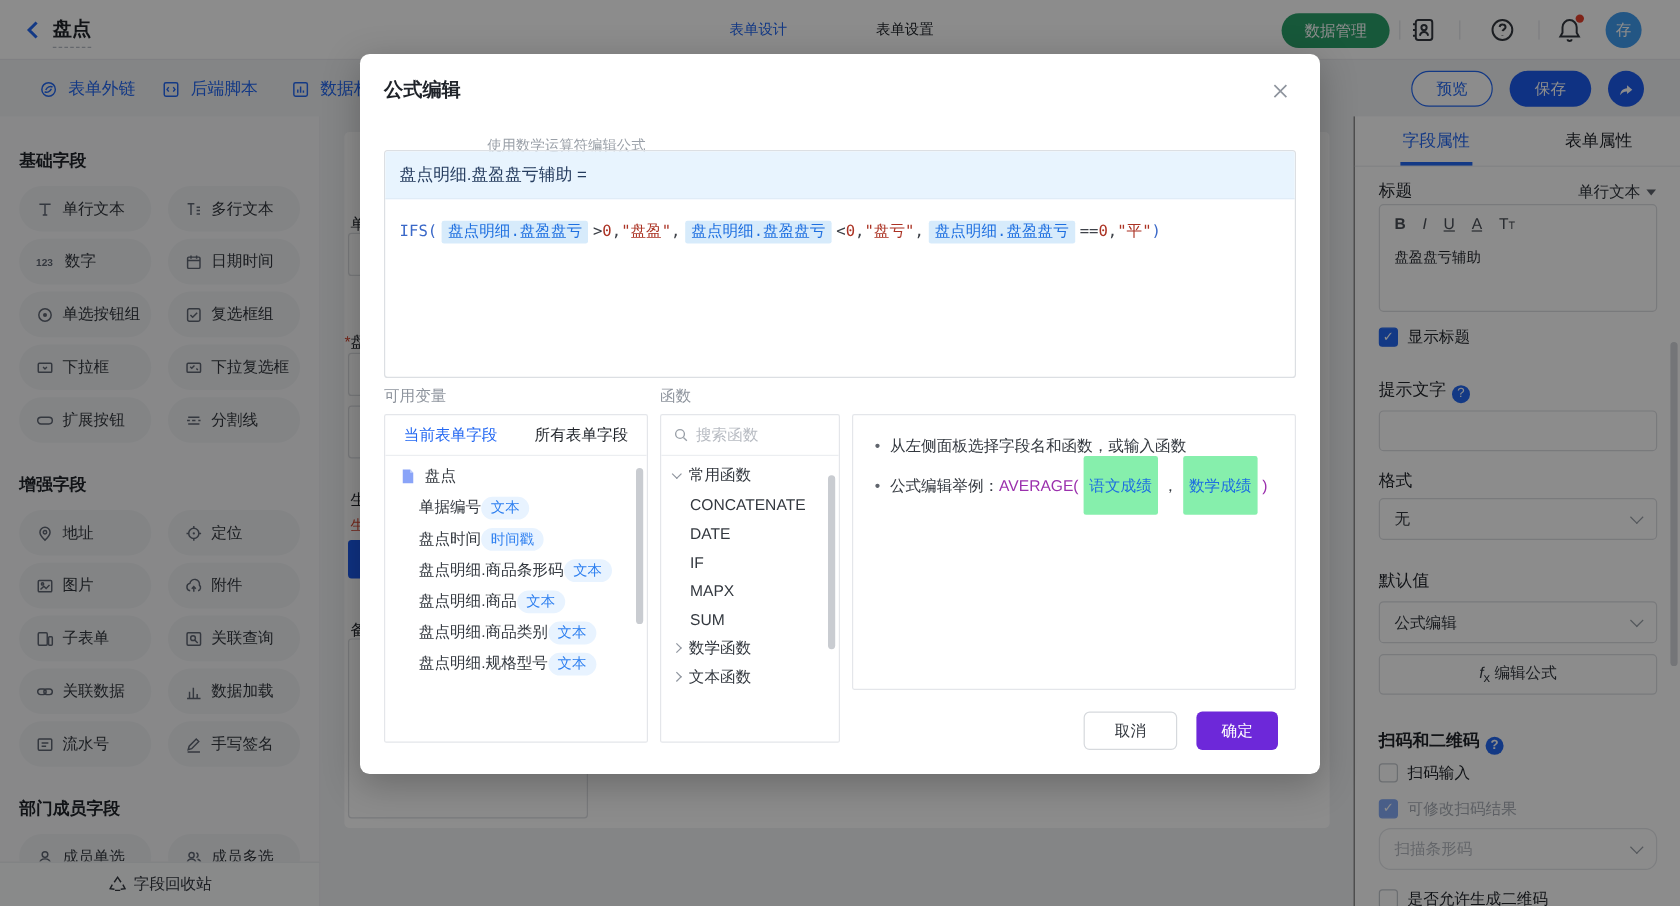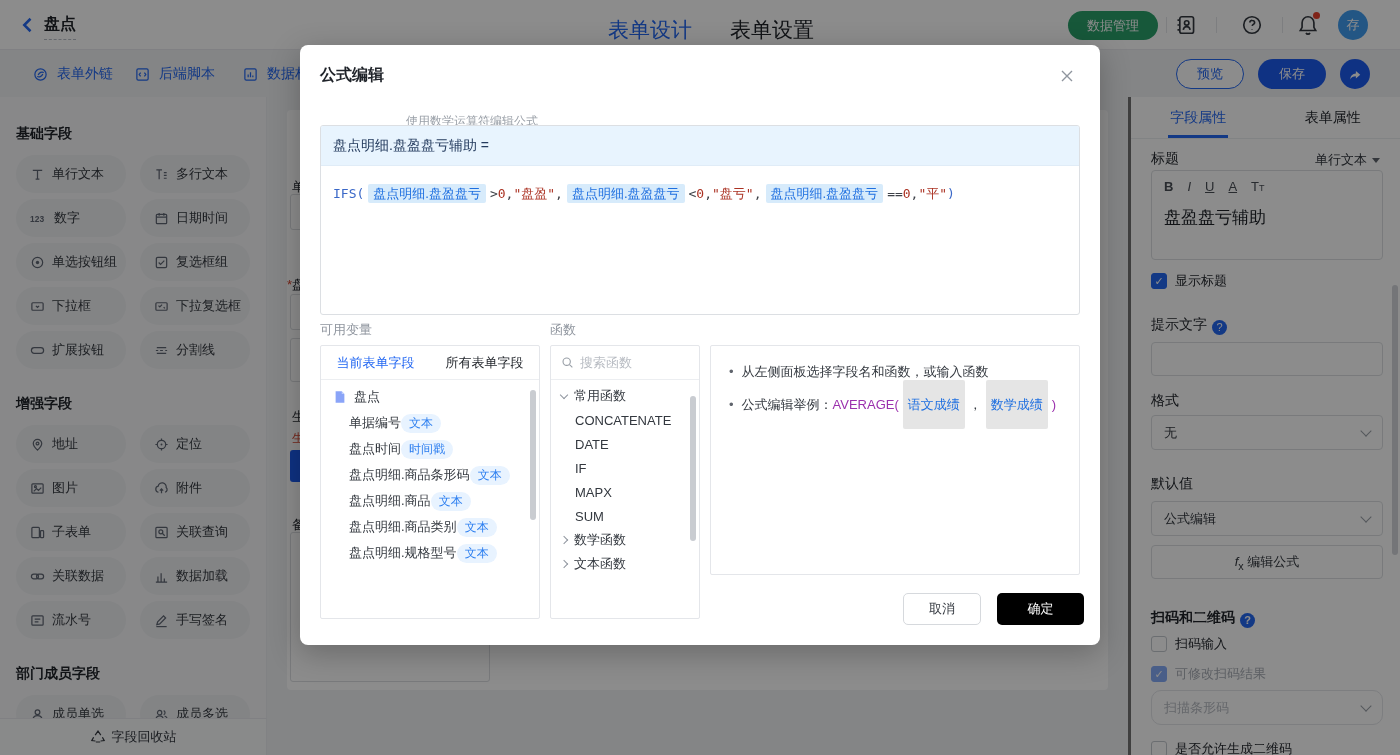--- a/index.html
+++ b/index.html
@@ -4,21 +4,21 @@
 <style>
   * { box-sizing: border-box; margin: 0; padding: 0; }
   html,body { width:1400px; height:755px; }
   body { position:relative; font-family:"Liberation Sans",sans-serif; background:#f0f2f5; overflow:hidden; color:#1f2329; font-size:14px; }
   svg.ic { display:inline-block; vertical-align:middle; }
 
   
   .topbar { position:absolute; left:0; top:0; width:1400px; height:50px; background:#fff; border-bottom:1px solid #e9eaee; z-index:10; }
   .back-btn { position:absolute; left:18px; top:15px; width:20px; height:20px; color:#2468f2; cursor:pointer; }
   .app-title { position:absolute; left:44px; top:14px; font-size:16px; font-weight:bold; border-bottom:1px dashed #b9bec7; padding-bottom:4px; }
-  .top-tab { position:absolute; top:16px; font-size:21px; cursor:pointer; }
+  .top-tab { position:absolute; top:16px; font-size:12px; cursor:pointer; }
   .top-tab.active { color:#2468f2; }
   .pill-green { position:absolute; left:1068px; top:11px; width:90px; height:29px; background:#2aa06b; color:#fff; border:none; border-radius:15px; font-size:13px; cursor:pointer; }
   .top-divider { position:absolute; top:17px; width:1px; height:16px; background:#e3e5e9; }
   .top-icon { position:absolute; top:14px; width:22px; height:22px; color:#33383f; cursor:pointer; }
   .bell-dot { position:absolute; right:-1px; top:-2px; width:7px; height:7px; border-radius:50%; background:#e8402d; }
   .avatar { position:absolute; left:1338px; top:10px; width:30px; height:30px; border-radius:50%; background:#419df0; color:#fff; font-size:13px; text-align:center; line-height:30px; cursor:pointer; }
 
   
   .toolbar-link { position:absolute; top:65px; color:#2468f2; font-size:14px; cursor:pointer; white-space:nowrap; }
   .toolbar-link svg { margin-right:5px; }
@@ -36,33 +36,33 @@
   .recycle-bar svg { margin-right:6px; }
 
   
   .canvas-card { position:absolute; left:287px; top:110px; width:821px; height:580px; background:#fff; border-radius:4px; }
   .cv-lbl { position:absolute; left:5px; font-size:13px; color:#1f2329; }
   .cv-red { color:#d5452f; }
   .cv-box { position:absolute; left:3px; width:200px; border:1px solid #dcdee2; border-radius:3px; background:#fff; }
   .cv-btnblue { position:absolute; left:3px; width:70px; height:32px; background:#1d5bee; border-radius:3px; }
 
   
-  .rpanel { position:absolute; left:1128px; top:97px; width:272px; height:658px; background:#fff; border-left:3px solid #737373; }
+  .rpanel { position:absolute; left:1128px; top:97px; width:272px; height:658px; background:#fff; border-left:1px solid #737373; }
   .rp-tabs { position:absolute; left:0; top:0; width:100%; height:42px; border-bottom:1px solid #eceef1; display:flex; }
   .rp-tab { flex:1; text-align:center; line-height:40px; font-size:14px; cursor:pointer; position:relative; }
   .rp-tab.active { color:#2468f2; }
   .rp-tab.active::after { content:""; position:absolute; left:50%; margin-left:-30px; bottom:0; width:60px; height:3px; background:#2468f2; }
   .rp-lbl { position:absolute; left:20px; font-size:14px; color:#1f2329; font-weight:500; }
   .rp-help { display:inline-block; width:15px; height:15px; background:#2468f2; color:#fff; border-radius:50%; font-size:11px; text-align:center; line-height:15px; margin-left:5px; vertical-align:-2px; }
   .rp-typesel { position:absolute; right:20px; font-size:13px; color:#33383f; cursor:pointer; }
   .caret-down { display:inline-block; width:0; height:0; border-left:4px solid transparent; border-right:4px solid transparent; border-top:5px solid #60656d; margin-left:5px; vertical-align:1px; }
   .rich-box { position:absolute; left:20px; top:73px; width:232px; height:90px; border:1px solid #dcdee2; border-radius:4px; background:#fff; }
   .rich-toolbar { display:flex; gap:14px; padding:8px 0 4px 12px; color:#4a4f57; font-size:13px; }
   .rich-toolbar span { cursor:pointer; }
-  .rich-content { padding:8px 12px; font-size:17px; }
+  .rich-content { padding:8px 12px; font-size:12px; }
   .cb { display:inline-block; width:16px; height:16px; border:1px solid #c4c8ce; border-radius:3px; background:#fff; vertical-align:-3px; margin-right:8px; cursor:pointer; flex:none; }
   .cb.checked { background:#2468f2; border-color:#2468f2; color:#fff; font-size:11px; text-align:center; line-height:15px; }
   .cb.checked.disabled { opacity:.55; cursor:default; }
   .rp-row { position:absolute; left:20px; font-size:13px; color:#1f2329; display:flex; align-items:center; }
   .rp-row.disabled { color:#a9aeb6; }
   .inp { position:absolute; left:20px; width:232px; height:34px; border:1px solid #dcdee2; border-radius:4px; background:#fff; }
   .sel { position:absolute; left:20px; width:232px; height:35px; border:1px solid #dcdee2; border-radius:4px; background:#fff; font-size:13px; color:#33383f; display:flex; align-items:center; padding:0 12px; justify-content:space-between; cursor:pointer; }
   .sel.disabled { color:#b7bbc2; border-color:#e3e5e9; cursor:default; }
   .chev { width:8px; height:8px; border-right:1.5px solid #9aa0a8; border-bottom:1.5px solid #9aa0a8; transform:rotate(45deg); margin-top:-4px; flex:none; }
   .btn-fx { position:absolute; left:20px; top:448px; width:232px; height:34px; border:1px solid #dcdee2; border-radius:4px; background:#fff; font-size:13px; color:#33383f; cursor:pointer; }
@@ -75,44 +75,44 @@
   .modal-subtitle { position:absolute; left:106px; top:68px; font-size:12px; color:#9aa0a8; }
   .modal-close { position:absolute; left:756px; top:20px; width:22px; height:22px; color:#8f959e; cursor:pointer; background:none; border:none; }
   .modal-title { top:20px; }
   .formula-box { position:absolute; left:20px; top:80px; width:760px; height:190px; border:1px solid #dcdfe3; border-radius:3px; overflow:hidden; }
   .formula-target { height:40px; background:#e8f4fe; border-bottom:1px solid #e0ecf7; display:flex; align-items:center; padding-left:12px; font-size:14px; color:#243b5e; font-weight:500; }
   .formula-body { padding:16px 12px; font-family:"DejaVu Sans Mono",monospace; font-size:13px; line-height:24px; cursor:text; }
   .tk.fn { color:#3a68c8; }
   .tk.op { color:#3d4148; }
   .tk.num { color:#ab3223; }
   .tk.str { color:#ab3223; }
-  .tk.field { background:#d7ebfb; color:#1e6fe0; padding:2px 5px; margin:0 4px; border-radius:2px; font-family:Liberation Sans, sans-serif; cursor:pointer; }
+  .tk.field { background:#d7ebfb; color:#1e6fe0; padding:2px 5px; margin:0 4px; border-radius:2px; font-family:Liberation Mono, monospace; cursor:pointer; }
   .pane-label { position:absolute; top:276px; font-size:13px; color:#8f959e; }
   .pane { position:absolute; top:300px; height:274px; border:1px solid #e4e6ea; border-radius:2px; background:#fff; overflow:hidden; }
   .var-tabs { height:34px; border-bottom:1px solid #eceef1; display:flex; }
   .var-tab { flex:1; text-align:center; line-height:33px; font-size:13px; cursor:pointer; }
   .var-tab.active { color:#2468f2; }
   .tree-row { height:26px; display:flex; align-items:center; font-size:13px; color:#33383f; padding:0 14px 0 12px; cursor:pointer; }
   .tree-row.child { padding-left:28px; justify-content:flex-start; }
   .badge { background:#e8f3ff; color:#2d7ff0; border-radius:10px; font-size:12px; padding:1px 8px; flex:none; }
   .fsearch { height:34px; border-bottom:1px solid #eceef1; display:flex; align-items:center; padding-left:10px; color:#b7bbc2; font-size:13px; cursor:text; }
   .fsearch svg { margin-right:6px; color:#9aa0a8; }
   .fn-row { height:24px; display:flex; align-items:center; font-size:13px; color:#33383f; padding-left:10px; cursor:pointer; }
   .fn-row.leaf { padding-left:24px; }
   .fn-chev { width:6px; height:6px; border-right:1.3px solid #8f959e; border-bottom:1.3px solid #8f959e; margin-right:7px; flex:none; }
   .fn-chev.down { transform:rotate(45deg); margin-top:-3px; }
   .fn-chev.right { transform:rotate(-45deg); }
   .scroll-thumb { position:absolute; width:6px; background:#c9ccd1; border-radius:3px; }
   .help-pane { position:absolute; left:410px; top:300px; width:370px; height:230px; border:1px solid #e4e6ea; border-radius:2px; background:#fff; padding:16px 14px; font-size:13px; color:#33383f; }
   .help-line { margin-bottom:13px; line-height:20px; }
   .bullet { color:#60656d; margin:0 8px 0 4px; }
   .tk-ex-fn { color:#9b30ad; }
-  .chip-ex { background:#e5e5e5; color:#1e6fe0; padding:17px 5px; margin:0 4px; border-radius:2px; cursor:pointer; }
+  .chip-ex { background:#86efac; color:#1e6fe0; padding:17px 5px; margin:0 4px; border-radius:2px; cursor:pointer; }
   .btn-cancel { position:absolute; left:603px; top:548px; width:78px; height:32px; background:#fff; border:1px solid #d6d9dd; border-radius:5px; font-size:13px; color:#33383f; cursor:pointer; }
-  .btn-ok { position:absolute; left:697px; top:548px; width:87px; height:32px; background:#000000; border:none; border-radius:5px; font-size:13px; color:#fff; cursor:pointer;font-family:Liberation Serif, serif; }
+  .btn-ok { position:absolute; left:697px; top:548px; width:68px; height:32px; background:#6d28d9; border:none; border-radius:5px; font-size:13px; color:#fff; cursor:pointer;font-family:Liberation Serif, serif; }
 </style>
 </head>
 <body>
 
 <div class="topbar">
   <span class="back-btn">
     <svg class="ic" width="20" height="20" viewBox="0 0 16 16" fill="none" stroke="currentColor" stroke-width="2">
         <path d="M10 3L5 8l5 5"></path>
       </svg>
   </span>

